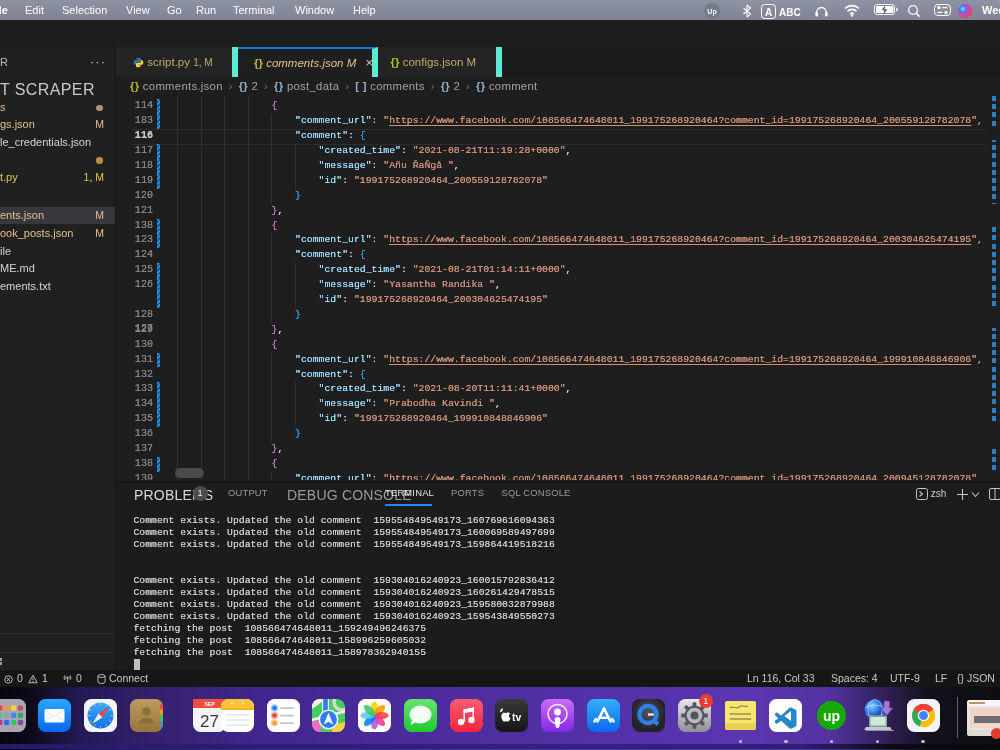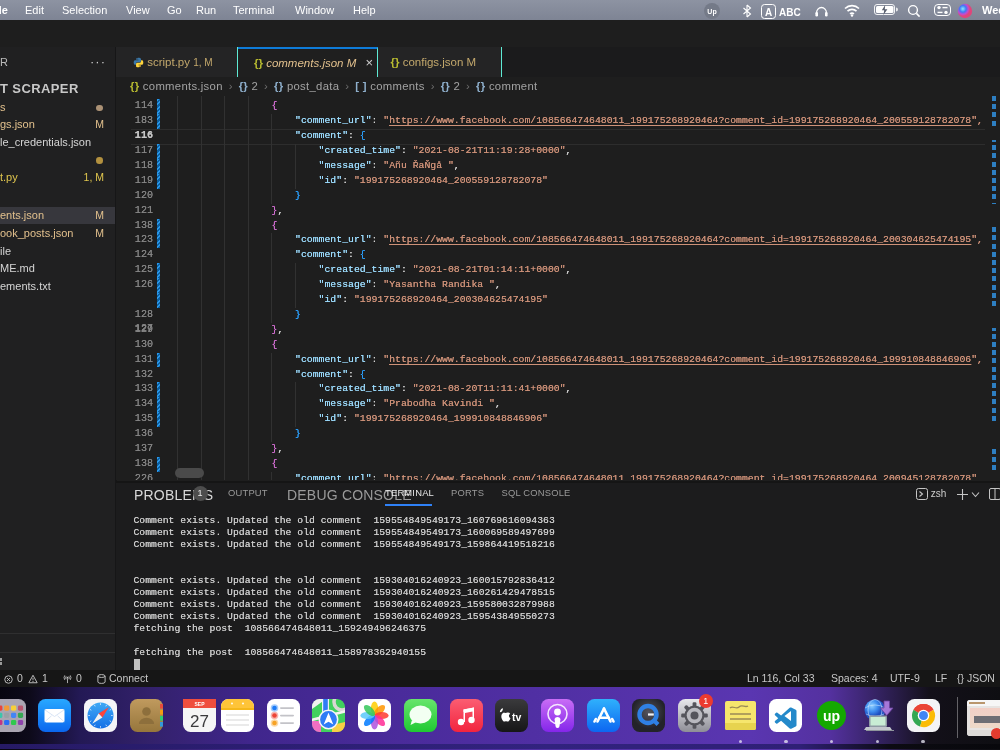--- a/index.html
+++ b/index.html
@@ -7,21 +7,21 @@
 
 #menubar{left:0;top:0;width:1000px;height:20px;background:linear-gradient(180deg,#8d93a2,#7e8494);color:#fff;font-size:11px}
 #menubar .mi{position:absolute;top:3.5px;white-space:pre}
 
 #titlebar{left:0;top:20px;width:1000px;height:27px;background:#1d1d1d}
 #searchbox{position:absolute;left:296px;top:5.5px;width:456px;height:20px;background:#2c2c2c;border:1px solid #404040;border-radius:6px;color:#bdbdbd;font-size:11px;text-align:center;line-height:18px}
 
 #sidebar{left:0;top:47px;width:116px;height:623px;background:#202021;color:#cccccc;overflow:hidden}
 
 #tabbar{left:116px;top:47px;width:884px;height:30px;background:#1b1b1c}
-.tab{position:absolute;top:0;height:30px;font-size:11.5px;line-height:30px;white-space:pre;background:#242425;border-right:1px solid #5eead4}
+.tab{position:absolute;top:0;height:30px;font-size:11.5px;line-height:30px;white-space:pre;background:#242425;border-right:6px solid #5eead4}
 #breadcrumb{left:116px;top:77px;width:884px;height:19px;background:#1e1e1e;color:#a3a3a3;font-size:11.3px;line-height:19px;white-space:pre;letter-spacing:.3px}
 #editor{left:116px;top:96px;width:884px;height:383.5px;background:#1e1e1e;overflow:hidden}
 #panel{left:116px;top:481px;width:884px;height:190px;background:#1c1c1d;overflow:hidden}
 #statusbar{left:0;top:670px;width:1000px;height:17.3px;background:#161616;color:#c8c8c8;font-size:10.5px;line-height:17px}
 #dockzone{left:0;top:687.3px;width:1000px;height:62.7px;background:linear-gradient(90deg,#070510 0%,#0d0a1a 3%,#231955 8%,#33216b 15%,#40268c 25%,#4a2b9b 40%,#5331a7 60%,#5a36b1 75%,#54319f 83%,#33225f 88%,#131019 93%,#0e0e12 100%);overflow:hidden}
 .sbrow{left:0;font-size:11px;line-height:17.75px;height:17.75px;white-space:pre}
 .sbM{left:88px;width:16px;text-align:right;font-size:10.5px;line-height:17.75px;color:#e2c08d}
 .sdot{left:96px;width:6.5px;height:6.5px;border-radius:50%}
 .bsep{color:#6e6e6e;margin:0 2.5px}
 .bobj{color:#8fb0cd;font-weight:bold}
@@ -95,21 +95,21 @@
               <stop offset="100%" stop-color="#e0457b"></stop>
             </radialGradient>
           </defs>
           <circle cx="8" cy="8" r="7.2" fill="url(#siri)"></circle>
         </svg></span>
 <span class="mi" style="left:982px;font-weight:bold">Wed</span>
 </div>
 <div class="abs" id="sidebar">
 <div class="abs" style="left:0;top:9px;font-size:11px;color:#bbbbbb">R</div>
 <div class="abs" style="left:90px;top:7px;font-size:13px;color:#cccccc;letter-spacing:1px">···</div>
-<div class="abs" style="left:0;top:34px;font-size:13px;font-weight:bold;color:#c8c8c8;letter-spacing:.4px">T SCRAPER</div>
+<div class="abs" style="left:0;top:34px;font-size:16px;font-weight:normal;color:#c8c8c8;letter-spacing:.4px">T SCRAPER</div>
 <div class="abs" style="left:0;top:159.5px;width:116px;height:17.75px;background:#37373d"></div>
 <div class="abs sbrow" style="top:51.5px;color:#e2c08d">s</div>
       <div class="abs sdot" style="top:57.5px;background:#ab9175"></div>
 <div class="abs sbrow" style="top:69.2px;color:#e2c08d">gs.json</div>
       <div class="abs sbM" style="top:69.2px">M</div>
 <div class="abs sbrow" style="top:87px;color:#d5d5d5">le_credentials.json</div>
 <div class="abs sdot" style="top:110.4px;background:#b3913f"></div>
 <div class="abs sbrow" style="top:122.4px;color:#e0c64e">t.py</div>
       <div class="abs sbM" style="top:122.4px;color:#e0c64e;left:38px;width:66px">1, M</div>
 <div class="abs sbrow" style="top:160.2px;color:#e2c08d">ents.json</div>
@@ -209,21 +209,21 @@
 <div class="num" style="left:7px;top:316.2px;">135</div>
 <div class="gbar" style="left:40.5px;top:316.2px;height:14.9px"></div>
 <div class="cl" style="left:61.5px;top:316.2px">                        <span class="k">"id"</span>: <span class="s">"199175268920464_199910848846906"</span></div>
 <div class="num" style="left:7px;top:331.1px;">136</div>
 <div class="cl" style="left:61.5px;top:331.1px">                    <span class="bl">}</span></div>
 <div class="num" style="left:7px;top:346px;">137</div>
 <div class="cl" style="left:61.5px;top:346px">                <span class="pk">}</span>,</div>
 <div class="num" style="left:7px;top:360.9px;">138</div>
 <div class="gbar" style="left:40.5px;top:360.9px;height:14.9px"></div>
 <div class="cl" style="left:61.5px;top:360.9px">                <span class="pk">{</span></div>
-<div class="num" style="left:7px;top:375.8px;">226</div>
+<div class="num" style="left:7px;top:375.8px;">139</div>
 <div class="cl" style="left:61.5px;top:375.8px">                    <span class="k">"comment_url"</span>: <span class="s">"<span class="u">https://www.facebook.com/108566474648011_199175268920464?comment_id=199175268920464_200945128782078</span>",</span></div>
 </div>
 <div class="abs" style="left:59px;top:372px;width:29px;height:10px;background:#4a4a4a;border-radius:5px"></div>
 <div class="abs" style="left:869px;top:0;width:15px;height:385px;background:#1e1e1e">
 <div class="abs" style="left:7px;top:0;width:4px;height:375px;background:repeating-linear-gradient(180deg,#2e7fc2 0 5px,transparent 5px 8.2px)"></div>
 <div class="abs" style="left:7px;top:30px;width:4px;height:14px;background:#1e1e1e"></div>
 <div class="abs" style="left:7px;top:108px;width:4px;height:20px;background:#1e1e1e"></div>
 <div class="abs" style="left:7px;top:212px;width:4px;height:20px;background:#1e1e1e"></div>
 <div class="abs" style="left:7px;top:328px;width:4px;height:24px;background:#1e1e1e"></div>
 </div>
@@ -254,20 +254,21 @@
         <path d="M6 0.5 V11.5" stroke="#c5c5c5"></path>
       </svg>
 <div class="tl" style="top:34.4px">Comment exists. Updated the old comment  159554849549173_160769616094363</div>
 <div class="tl" style="top:46.4px">Comment exists. Updated the old comment  159554849549173_160069589497699</div>
 <div class="tl" style="top:58.4px">Comment exists. Updated the old comment  159554849549173_159864419518216</div>
 <div class="tl" style="top:94.4px">Comment exists. Updated the old comment  159304016240923_160015792836412</div>
 <div class="tl" style="top:106.4px">Comment exists. Updated the old comment  159304016240923_160261429478515</div>
 <div class="tl" style="top:118.4px">Comment exists. Updated the old comment  159304016240923_159580032879988</div>
 <div class="tl" style="top:130.4px">Comment exists. Updated the old comment  159304016240923_159543849550273</div>
 <div class="tl" style="top:142.4px">fetching the post  108566474648011_159249496246375</div>
+<div class="tl" style="top:154.4px">fetching the post  108566474648011_158996259605032</div>
 <div class="tl" style="top:166.4px">fetching the post  108566474648011_158978362940155</div>
 <div class="abs" style="left:17.5px;top:178.4px;width:6px;height:10.5px;background:#c0c0c0"></div>
 </div>
 <div class="abs" id="statusbar">
 <svg class="abs" style="left:4px;top:4.6px" width="9" height="9" viewBox="0 0 12 12">
         <circle cx="6" cy="6" r="5" stroke="#c8c8c8" fill="none" stroke-width="1.2"></circle>
         <path d="M3.9 3.9 L8.1 8.1 M8.1 3.9 L3.9 8.1" stroke="#c8c8c8" stroke-width="1.2"></path>
       </svg>
 <div class="abs" style="left:17px;top:0">0</div>
 <svg class="abs" style="left:28px;top:4.2px" width="10" height="10" viewBox="0 0 12 11">
@@ -352,21 +353,21 @@
             </linearGradient>
           </defs>
           <rect x="0" y="0" width="33" height="33" rx="7.5" fill="url(#cg)"></rect>
           <circle cx="16.5" cy="12.5" r="4.3" fill="#8d6f3c"></circle>
           <path d="M9 25 a7.5 6.2 0 0 1 15 0 z" fill="#8d6f3c"></path>
           <rect x="30" y="5" width="3" height="4.6" fill="#e74c3c"></rect>
           <rect x="30" y="11" width="3" height="4.6" fill="#f39c12"></rect>
           <rect x="30" y="17" width="3" height="4.6" fill="#2ecc71"></rect>
           <rect x="30" y="23" width="3" height="4.6" fill="#3498db"></rect>
         </svg></div>
-<div class="abs" style="left:183px;top:12px;width:33px;height:50px;"><svg width="33" height="33" viewBox="0 0 33 33">
+<div class="abs" style="left:193px;top:12px;width:33px;height:50px;"><svg width="33" height="33" viewBox="0 0 33 33">
           <rect x="0" y="0" width="33" height="33" rx="7.5" fill="#f5f5f5"></rect>
           <path d="M0 0 h33 v9 h-33 z" fill="#ef4e3e"></path>
           <rect x="0" y="0" width="33" height="9" rx="7.5" fill="#ef4e3e"></rect>
           <rect x="0" y="5" width="33" height="4" fill="#ef4e3e"></rect>
           <text x="16.5" y="7" font-size="5" font-weight="bold" fill="#fff" text-anchor="middle" font-family="Liberation Sans">SEP</text>
           <text x="16.5" y="27.5" font-size="17" fill="#3a3a3c" text-anchor="middle" font-family="Liberation Sans">27</text>
         </svg></div>
 <div class="abs" style="left:221px;top:12px;width:33px;height:33px;"><svg width="33" height="33" viewBox="0 0 33 33">
           <rect x="0" y="0" width="33" height="33" rx="7.5" fill="#ffffff"></rect>
           <path d="M0 7.5 a7.5 7.5 0 0 1 7.5 -7.5 h18 a7.5 7.5 0 0 1 7.5 7.5 v1.5 h-33 z" fill="#fec439"></path>

